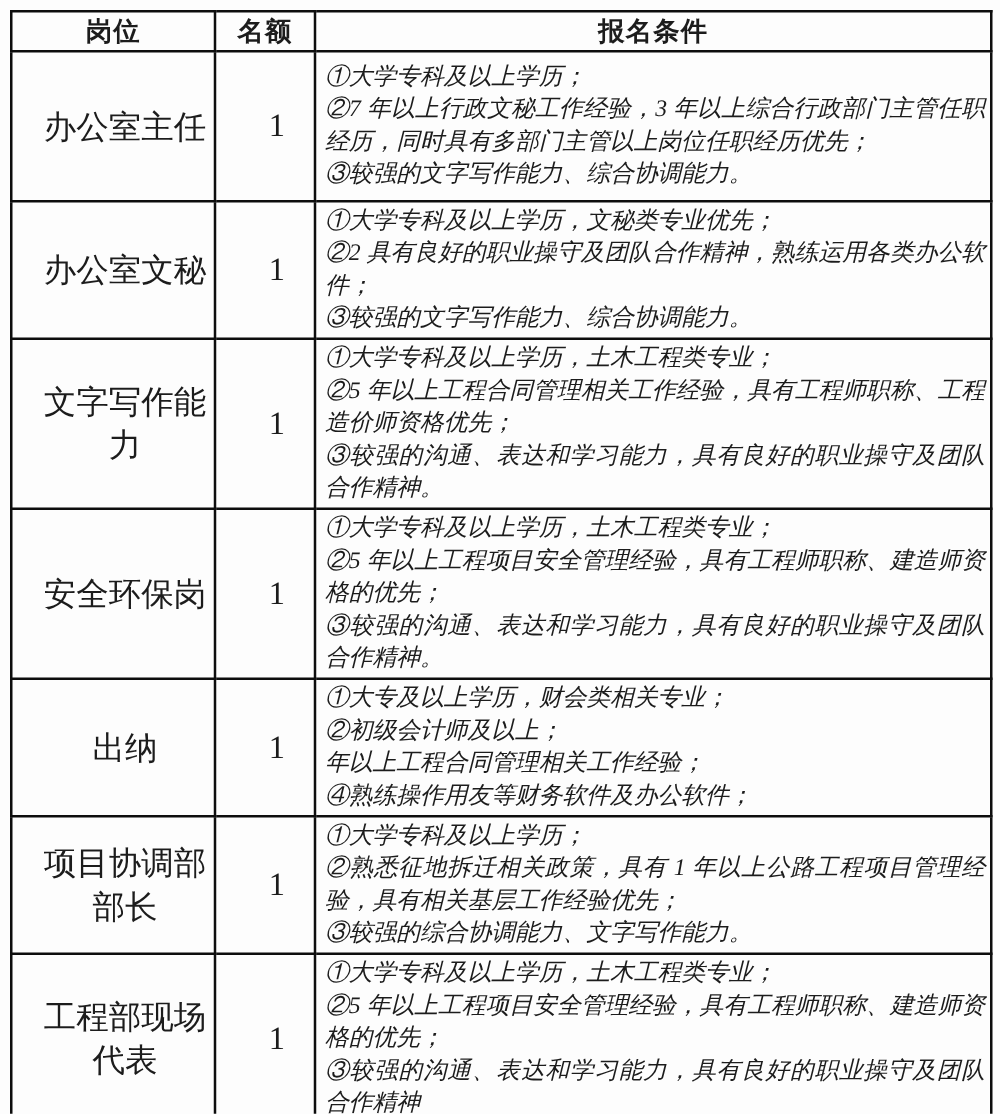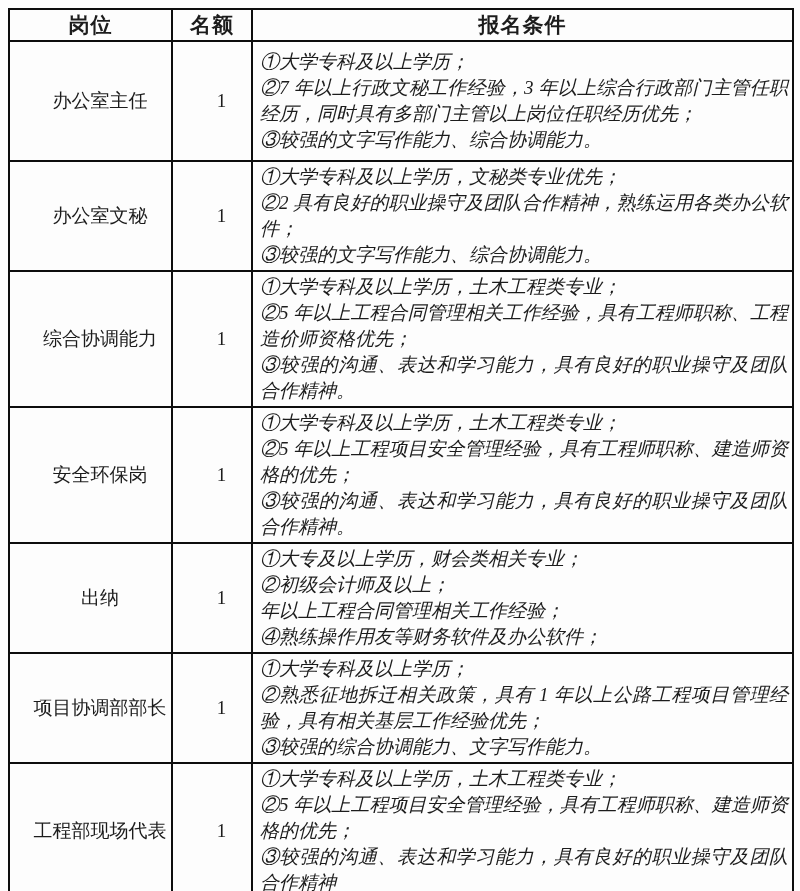--- a/index.html
+++ b/index.html
@@ -33,21 +33,21 @@
     overflow: hidden;
   }
   table.job-table th {
     font-size: 21px;
     font-weight: bold;
     text-align: center;
     letter-spacing: 1px;
   }
   td.pos-cell, td.quota-cell {
     text-align: center;
-    font-size: 19px;
+    font-size: 26px;
     padding-left: 20px;
   }
   td.req-cell {
     padding: 2px 4px 2px 7px;
     font-size: 19px;
     font-style: italic;
   }
   .req-item {
     text-align: justify;
     line-height: 26px;
@@ -91,21 +91,21 @@
       <tr class="row1">
         <td class="pos-cell">办公室文秘</td>
         <td class="quota-cell">1</td>
         <td class="req-cell">
           <div class="req-item">①大学专科及以上学历，文秘类专业优先；</div>
           <div class="req-item">②2 具有良好的职业操守及团队合作精神，熟练运用各类办公软件；</div>
           <div class="req-item">③较强的文字写作能力、综合协调能力。</div>
         </td>
       </tr>
       <tr class="row2">
-        <td class="pos-cell">综合协调能力</td>
+        <td class="pos-cell">文字写作能力</td>
         <td class="quota-cell">1</td>
         <td class="req-cell">
           <div class="req-item">①大学专科及以上学历，土木工程类专业；</div>
           <div class="req-item">②5 年以上工程合同管理相关工作经验，具有工程师职称、工程造价师资格优先；</div>
           <div class="req-item">③较强的沟通、表达和学习能力，具有良好的职业操守及团队合作精神。</div>
         </td>
       </tr>
       <tr class="row3">
         <td class="pos-cell">安全环保岗</td>
         <td class="quota-cell">1</td>

